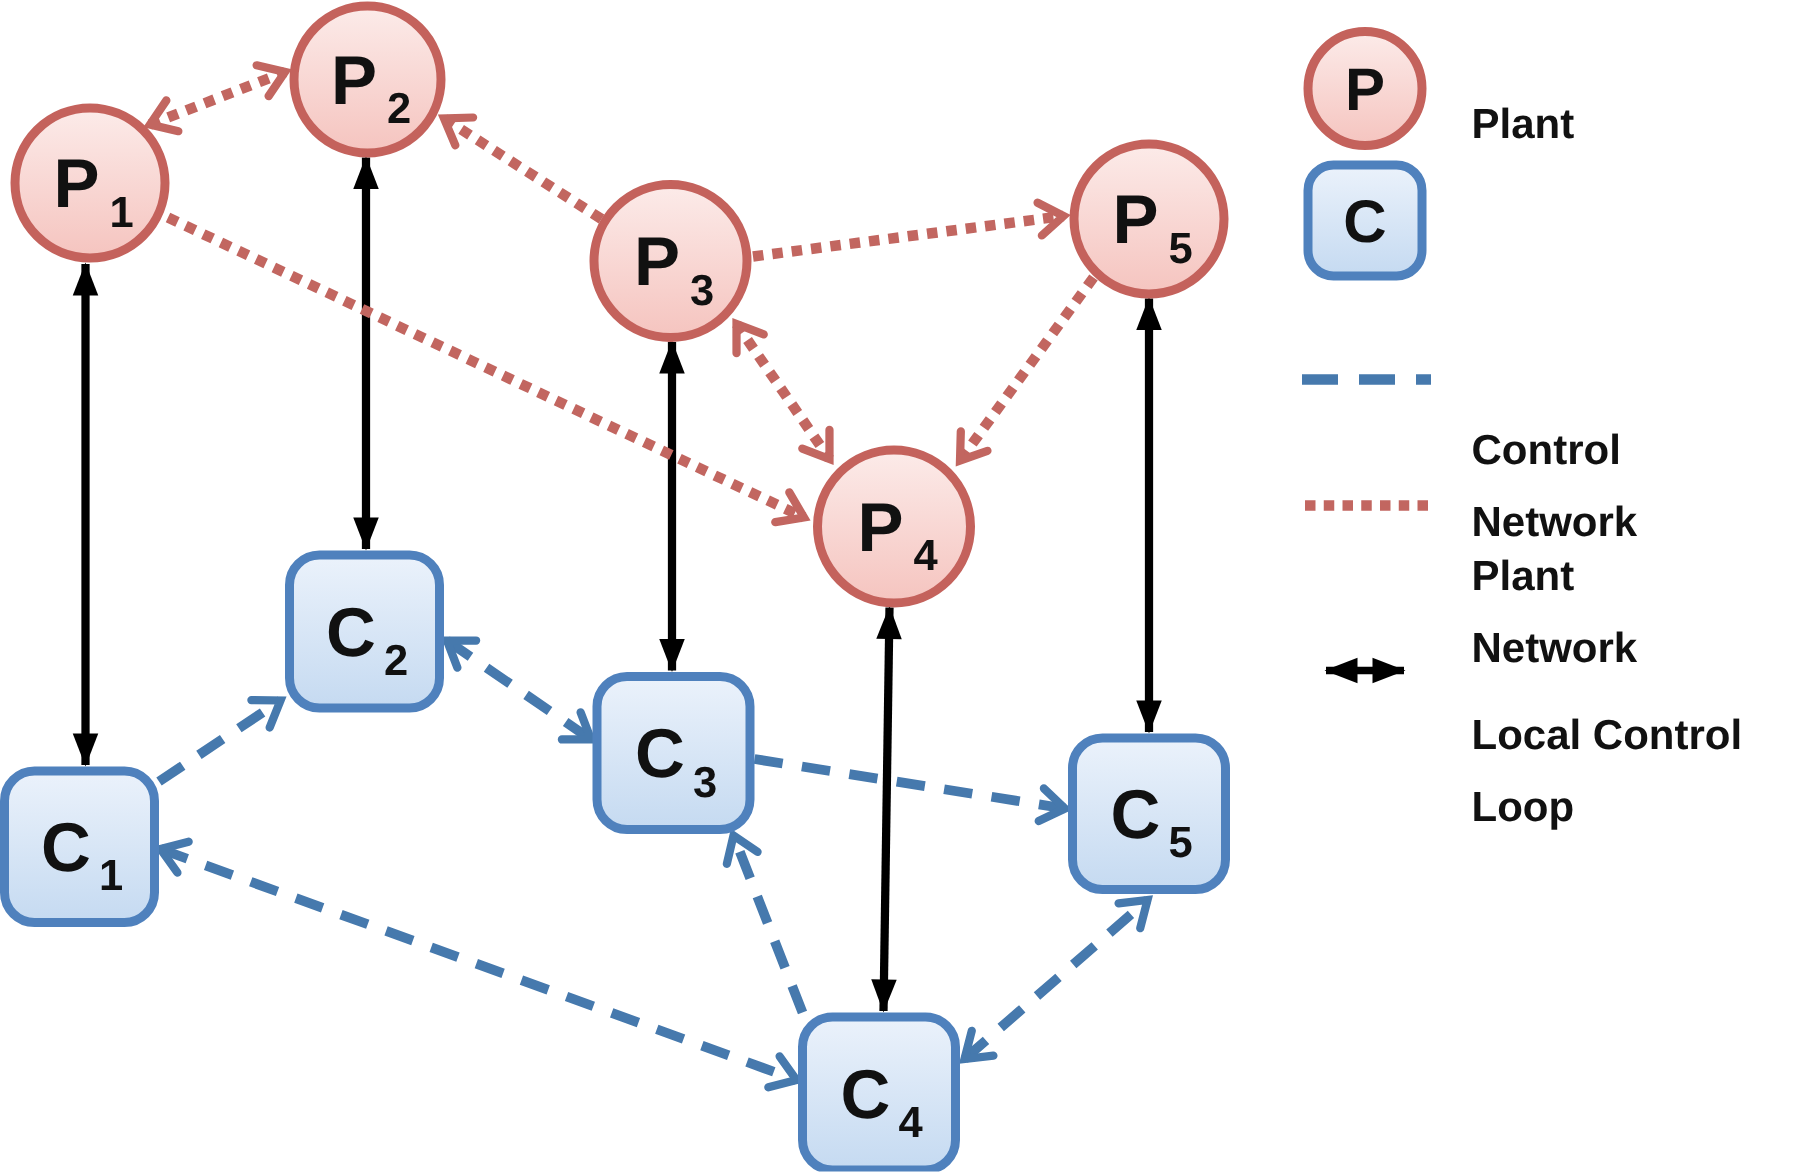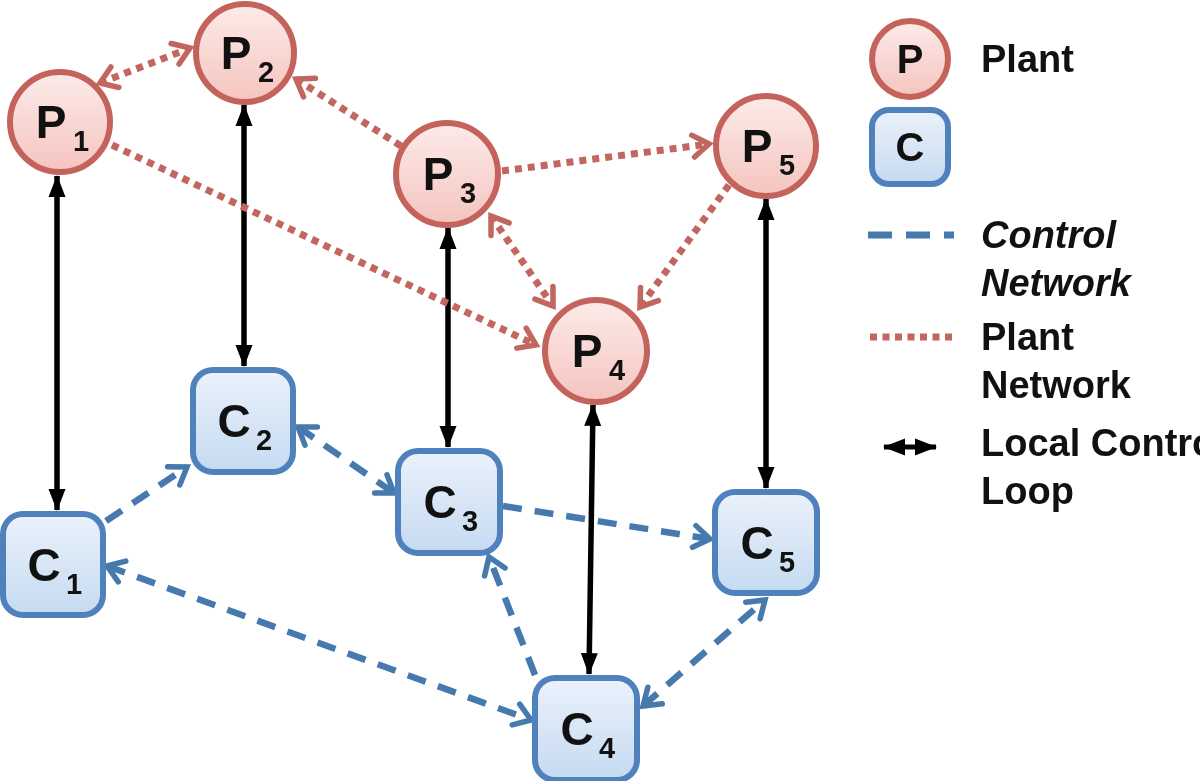--- a/index.html
+++ b/index.html
@@ -37,26 +37,26 @@
   .node-letter { font-size: 46px; }
   .node-sub    { font-size: 29px; }
   .legend-symbol { font-size: 40px; }
 
   
   .legend { position: absolute; left: 863px; top: 0; width: 337px; height: 781px; }
   .legend-row { position: absolute; left: 0; display: flex; align-items: center; }
   .legend-row.two-line { align-items: flex-start; }
   .legend-icon-col { width: 94px; display: flex; justify-content: center; flex: none; }
   .legend-label {
-    font-size: 38px; font-weight: bold; color: var(--text-color);
-    line-height: 48px; margin-left: 24px; white-space: nowrap;
+    font-size: 28px; font-weight: bold; color: var(--text-color);
+    line-height: 48px; margin-left: 24px; white-space: nowrap; margin-top: 47px;
   }
   #row-plant      { top: 13px;  height: 92px; }
   #row-controller { top: 104px; height: 88px; }
-  #row-control-net{ top: 211px; font-style: italic; }
+  #row-control-net{ top: 229px; }
   #row-plant-net  { top: 313px; }
   #row-local-loop { top: 419px; }
   .two-line .legend-icon-col { margin-top: 14px; }
 </style>
 </head>
 <body>
 
 <svg id="stage" width="1200" height="781" viewBox="0 0 1200 781">
   <defs>
     <linearGradient id="plantGrad" x1="0" y1="0" x2="0" y2="1">

